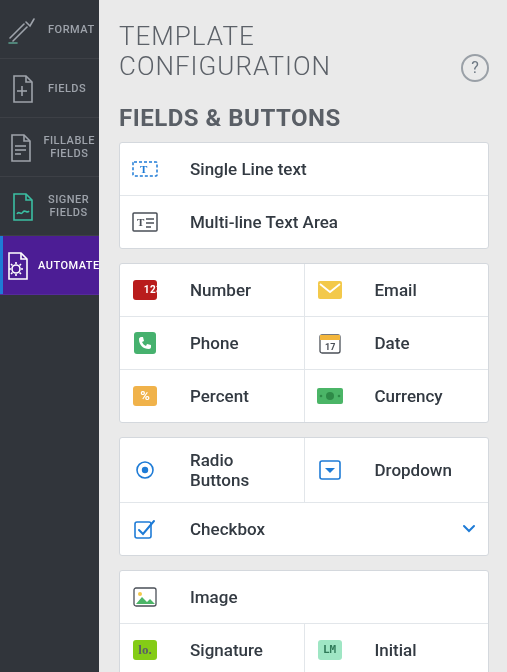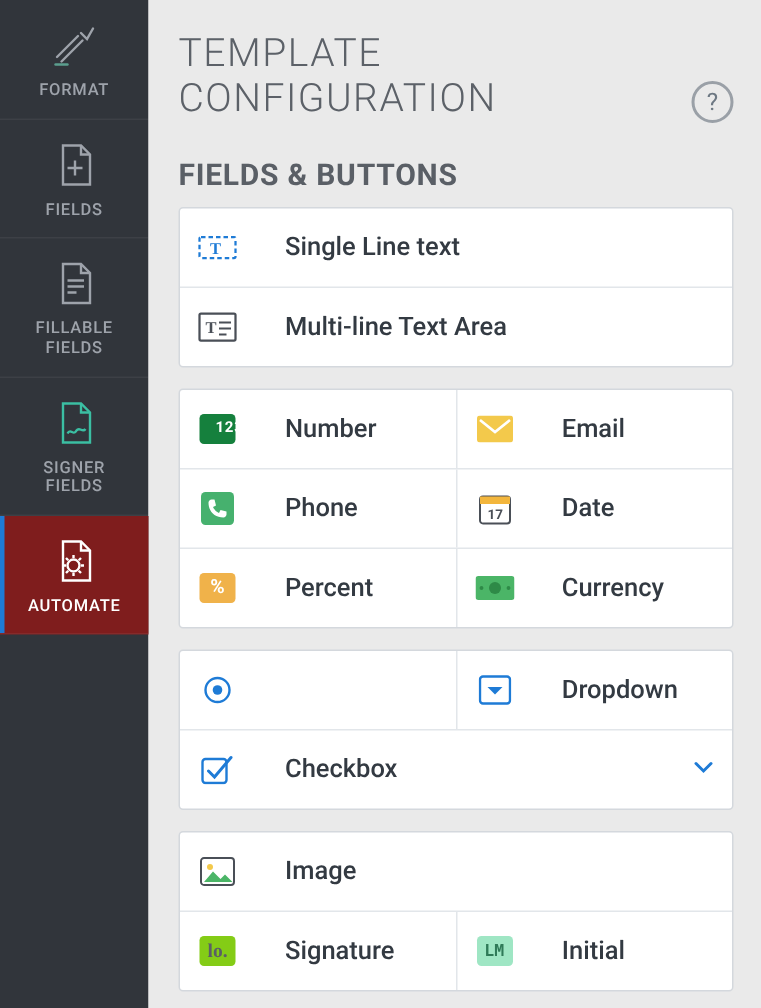--- a/index.html
+++ b/index.html
@@ -1,50 +1,50 @@
 <!DOCTYPE html>
 <html><head>
 <meta charset="utf-8">
 <style>
   * { box-sizing: border-box; margin: 0; padding: 0; }
   html, body { width: 507px; height: 672px; font-family: -apple-system, "Segoe UI", Roboto, Arial, sans-serif; }
   body { display: flex; background: #eaeaea; }
 
   
   .sidebar { width: 99px; height: 672px; background: #31353b; display: flex; flex-direction: column; }
-  .side-item { width: 99px; padding: 14px 4px 12px 4px; display: flex; flex-direction: column; align-items: center; gap: 8px; border-bottom: 1px solid rgba(255,255,255,0.06); cursor: default; position: relative; }
+  .side-item { width: 99px; padding: 14px 4px 12px 4px; display: flex; flex-direction: row; align-items: center; gap: 8px; border-bottom: 1px solid rgba(255,255,255,0.06); cursor: default; position: relative; }
   .side-item .icon { width: 36px; height: 32px; display: flex; align-items: center; justify-content: center; }
   .side-item .lbl { font-size: 11px; letter-spacing: 0.5px; color: #9ea3ab; text-align: center; line-height: 1.15; font-weight: 500; }
-  .side-item.active { background: #7f1d1d; }
+  .side-item.active { background: #4c1d95; }
   .side-item.active::before { content: ""; position: absolute; left: 0; top: 0; bottom: 0; width: 3px; background: #1e7bd6; }
   .side-item.active .lbl { color: #fff; }
   .side-item.signer .icon svg * { stroke: #3bbfa3; }
   .side-item.active .icon svg * { stroke: #fff; fill: none; }
 
   
   .panel { flex: 1; padding: 22px 18px 22px 20px; background: #eaeaea; overflow: hidden; }
   .panel-head { display: flex; align-items: flex-end; justify-content: space-between; margin-bottom: 22px; }
   .title { font-size: 26px; font-weight: 300; letter-spacing: 1px; color: #5c6168; line-height: 1.15; }
   .help { width: 28px; height: 28px; border: 2px solid #9aa0a7; border-radius: 50%; display: flex; align-items: center; justify-content: center; color: #6d7883; font-size: 16px; font-weight: 400; cursor: pointer; }
 
-  .section-title { font-size: 20px; font-weight: 700; letter-spacing: 0.5px; color: #5a5f66; margin-bottom: 10px; }
+  .section-title { font-size: 24px; font-weight: 700; letter-spacing: 0.5px; color: #5a5f66; margin-bottom: 10px; }
 
   .group { background: #fff; border: 1px solid #d4d8dd; border-radius: 3px; margin-bottom: 14px; overflow: hidden; }
   .row { display: flex; }
   .row + .row { border-top: 1px solid #e2e6ea; }
   .cell { flex: 1; display: flex; align-items: center; gap: 12px; padding: 12px 12px; min-height: 52px; position: relative; }
   .row .cell + .cell { border-left: 1px solid #e2e6ea; }
   .cell .icbox { width: 26px; height: 22px; display: flex; align-items: center; justify-content: center; flex-shrink: 0; }
   .cell .txt { font-size: 17px; color: #333a42; font-weight: 500; margin-left: 20px; }
   .cell.full { flex: 1 1 100%; }
   .chev { position: absolute; right: 12px; color: #1e7bd6; font-size: 14px; }
 
   
   .chip { width: 24px; height: 20px; border-radius: 3px; display: flex; align-items: center; justify-content: center; font-size: 10px; font-weight: 700; color: #fff; }
-  .chip.number { background: #15803d; letter-spacing: 0.5px; padding-left: 16px; }
+  .chip.number { background: #b91c1c; letter-spacing: 0.5px; padding-left: 16px; }
   .chip.percent { background: #f0b24a; font-size: 13px; }
   .chip.signature { background: #84cc16; color: #5a5f66; font-family: cursive; font-size: 13px; }
   .chip.initial { background: #9fe6c4; color: #2f7a58; font-family: Menlo, monospace; font-size: 11px; }
 </style>
 </head>
 <body>
 
 <div class="sidebar">
 
   <div class="side-item">
@@ -222,20 +222,21 @@
 
   <div class="group">
     <div class="row">
       <div class="cell">
         <span class="icbox">
           <svg width="22" height="22" viewBox="0 0 22 22">
               <circle cx="11" cy="11" r="8" fill="none" stroke="#1e7bd6" stroke-width="1.6"></circle>
               <circle cx="11" cy="11" r="3.2" fill="#1e7bd6"></circle>
             </svg>
         </span>
+        <span class="txt">Radio Buttons</span>
       </div>
       <div class="cell">
         <span class="icbox">
           <svg width="22" height="20" viewBox="0 0 22 20">
               <rect x="1" y="1" width="20" height="18" rx="2" fill="none" stroke="#1e7bd6" stroke-width="1.6"></rect>
               <path d="M6 8 L11 13 L16 8" fill="#1e7bd6"></path>
             </svg>
         </span>
         <span class="txt">Dropdown</span>
       </div>

